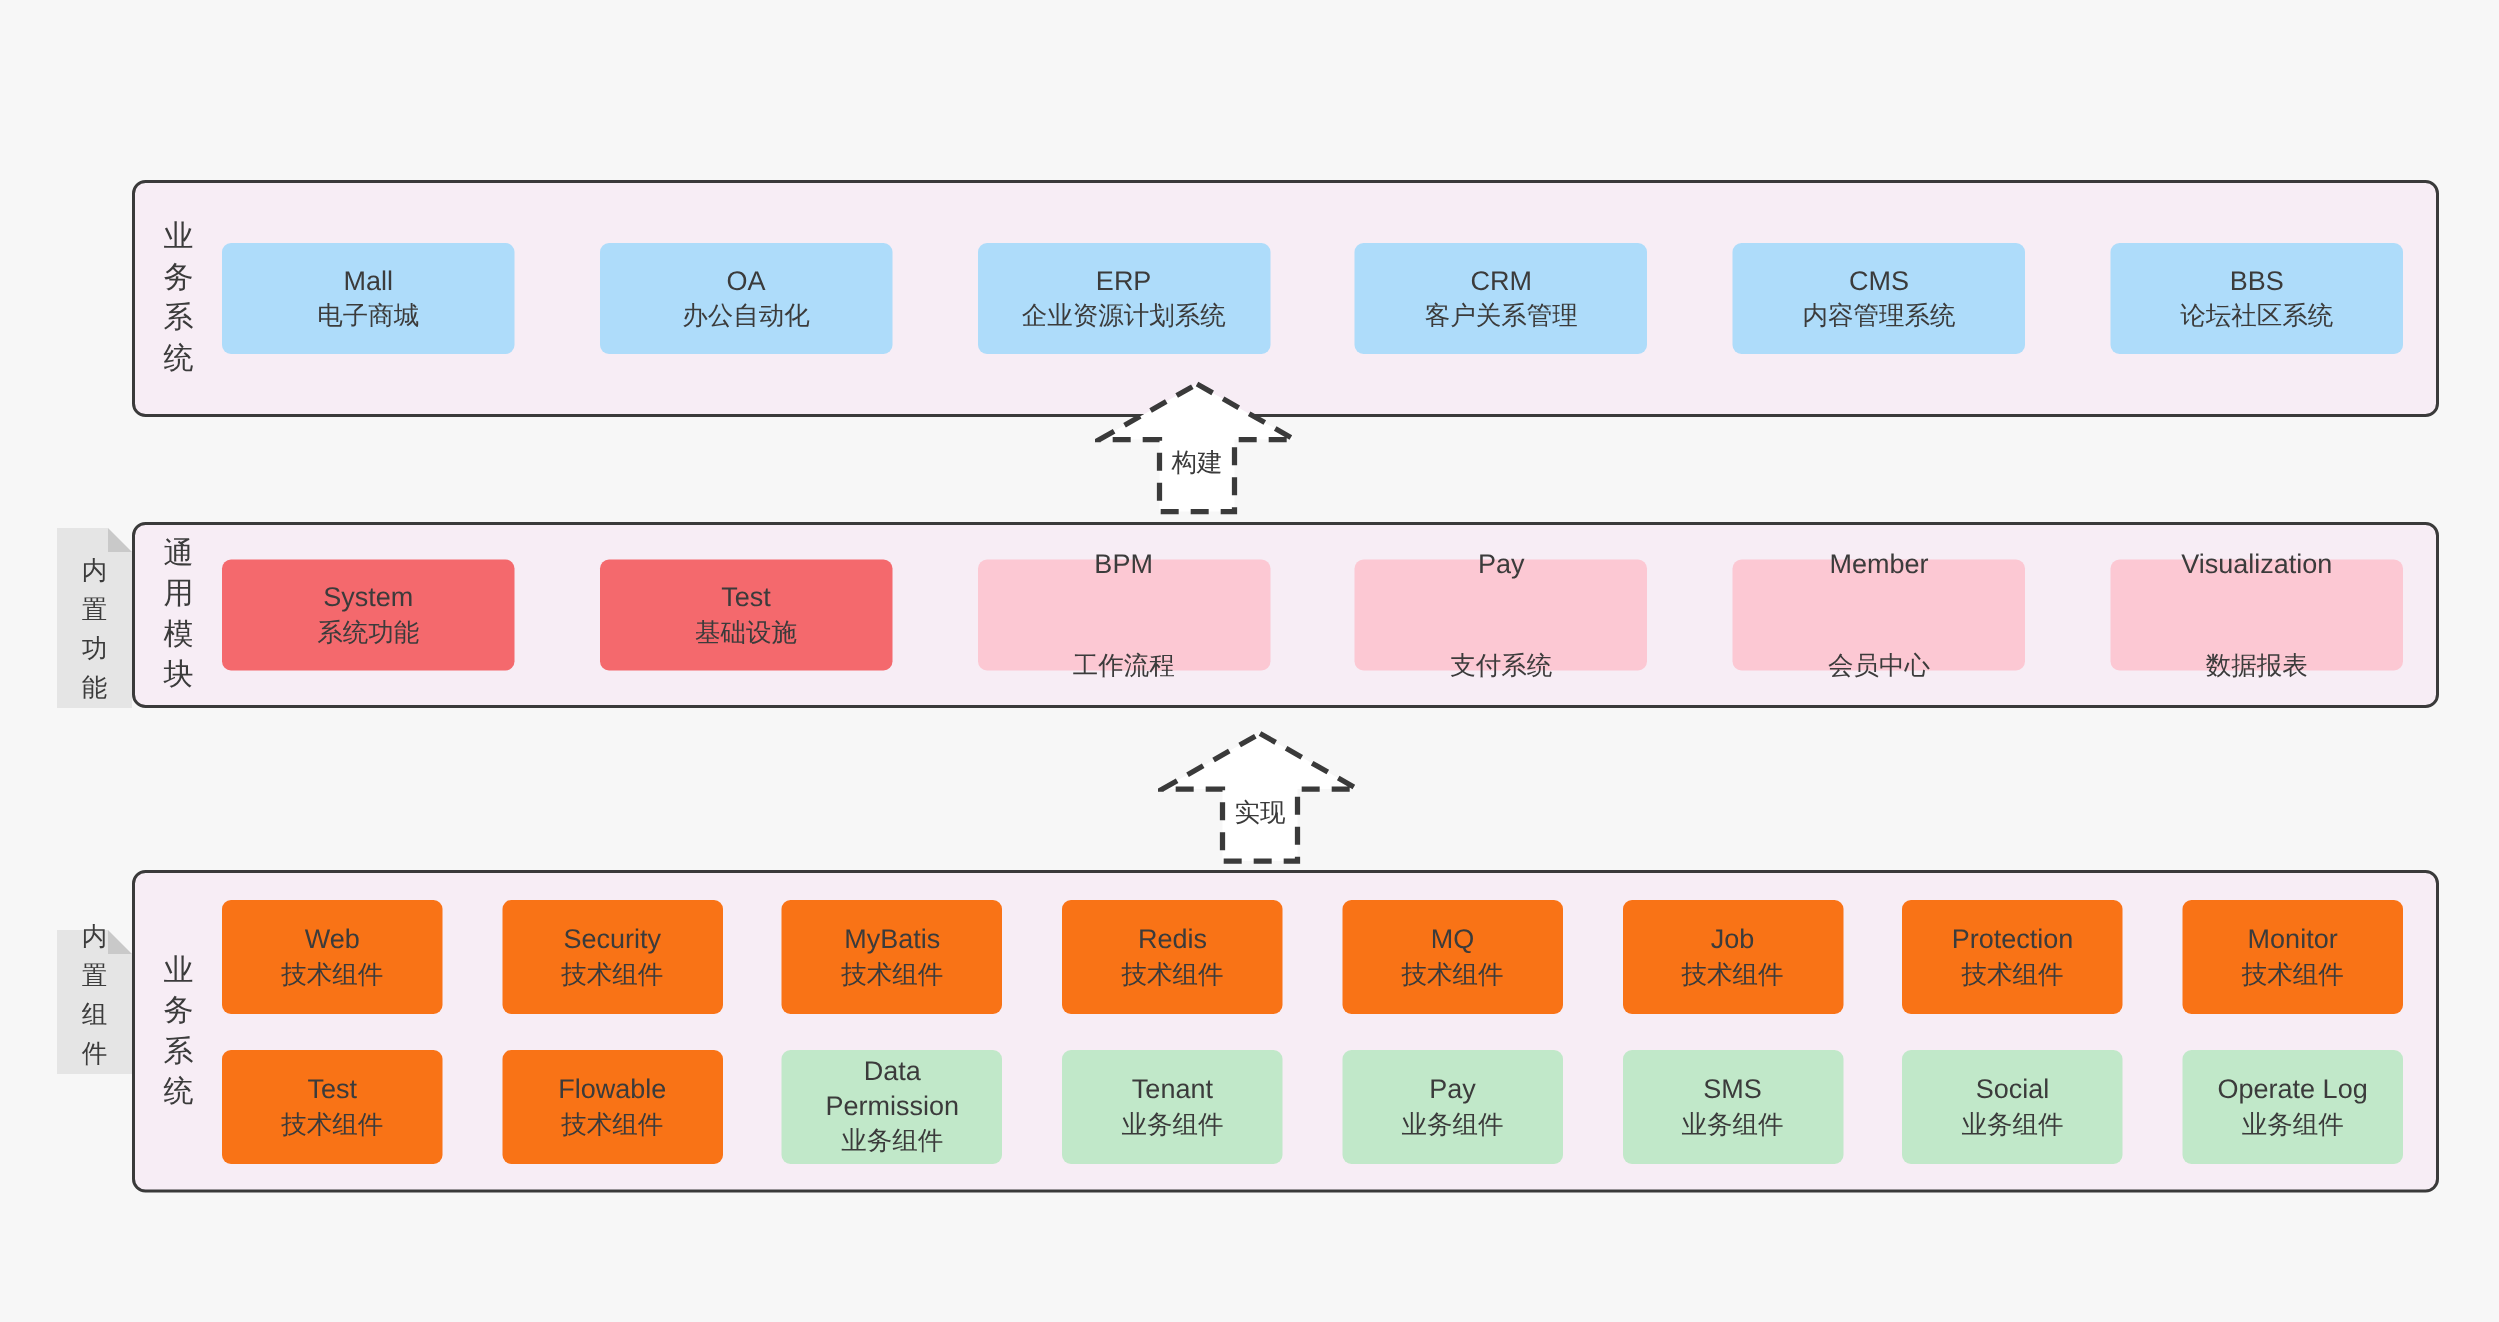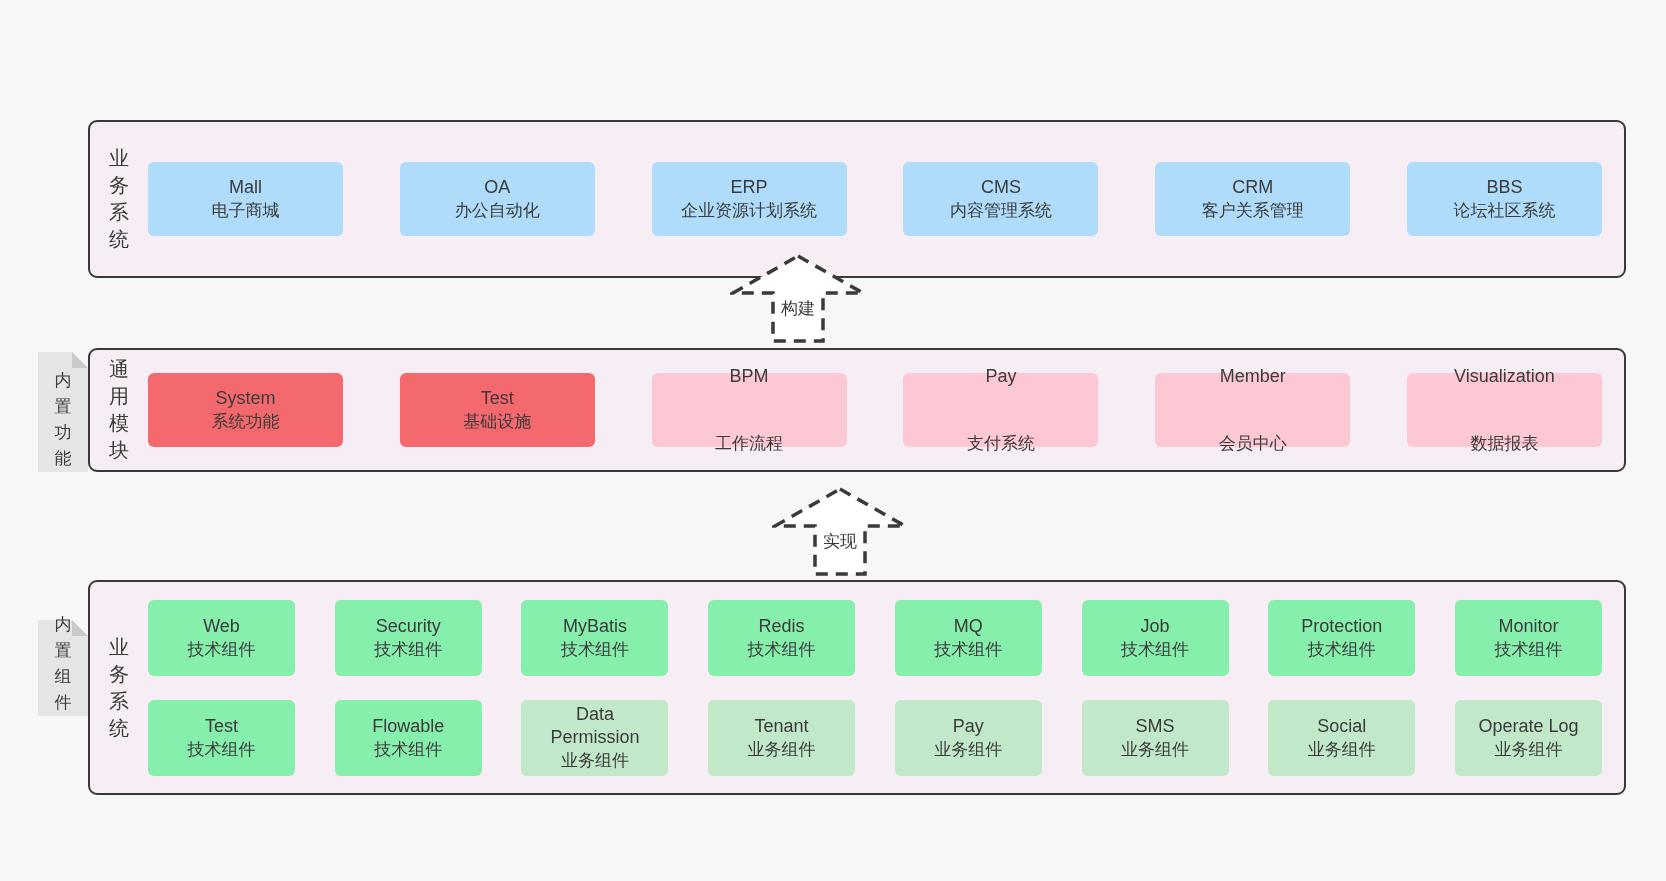--- a/index.html
+++ b/index.html
@@ -63,21 +63,21 @@
     padding:2px 12px;
   }
   .row-6 .box { width:195px; height:74px; }
   .row-8 .box { width:147px; height:76px; }
   .box .en { font-size:18px; line-height:24px; }
   .box .zh { font-size:17px; line-height:24px; }
   .row-8 .box .en, .row-8 .box .zh { line-height:23px; }
   .blue  { background:#aedcfa; }
   .red   { background:#f4696d;text-align:center; }
   .pink  { background:#fcc8d3;gap:44px; }
-  .green { background:#86efac;text-align:right; }
+  .green { background:#f97316;text-align:right; }
   .lgreen{ background:#c1e8c9; }
 
   
   .sticky {
     position:absolute;
     left:38px;
     width:50px;
     background:#e5e5e5;
     box-sizing:border-box;
     display:flex;
@@ -135,26 +135,26 @@
         </div>
         <div class="box blue">
           <span class="en">OA</span>
           <span class="zh">办公自动化</span>
         </div>
         <div class="box blue">
           <span class="en">ERP</span>
           <span class="zh">企业资源计划系统</span>
         </div>
         <div class="box blue">
+          <span class="en">CRM</span>
+          <span class="zh">客户关系管理</span>
+        </div>
+        <div class="box blue">
           <span class="en">CMS</span>
           <span class="zh">内容管理系统</span>
-        </div>
-        <div class="box blue">
-          <span class="en">CRM</span>
-          <span class="zh">客户关系管理</span>
         </div>
         <div class="box blue">
           <span class="en">BBS</span>
           <span class="zh">论坛社区系统</span>
         </div>
       </div>
     </div>
   </section>
 
   <div class="arrow" id="arrow-build">

